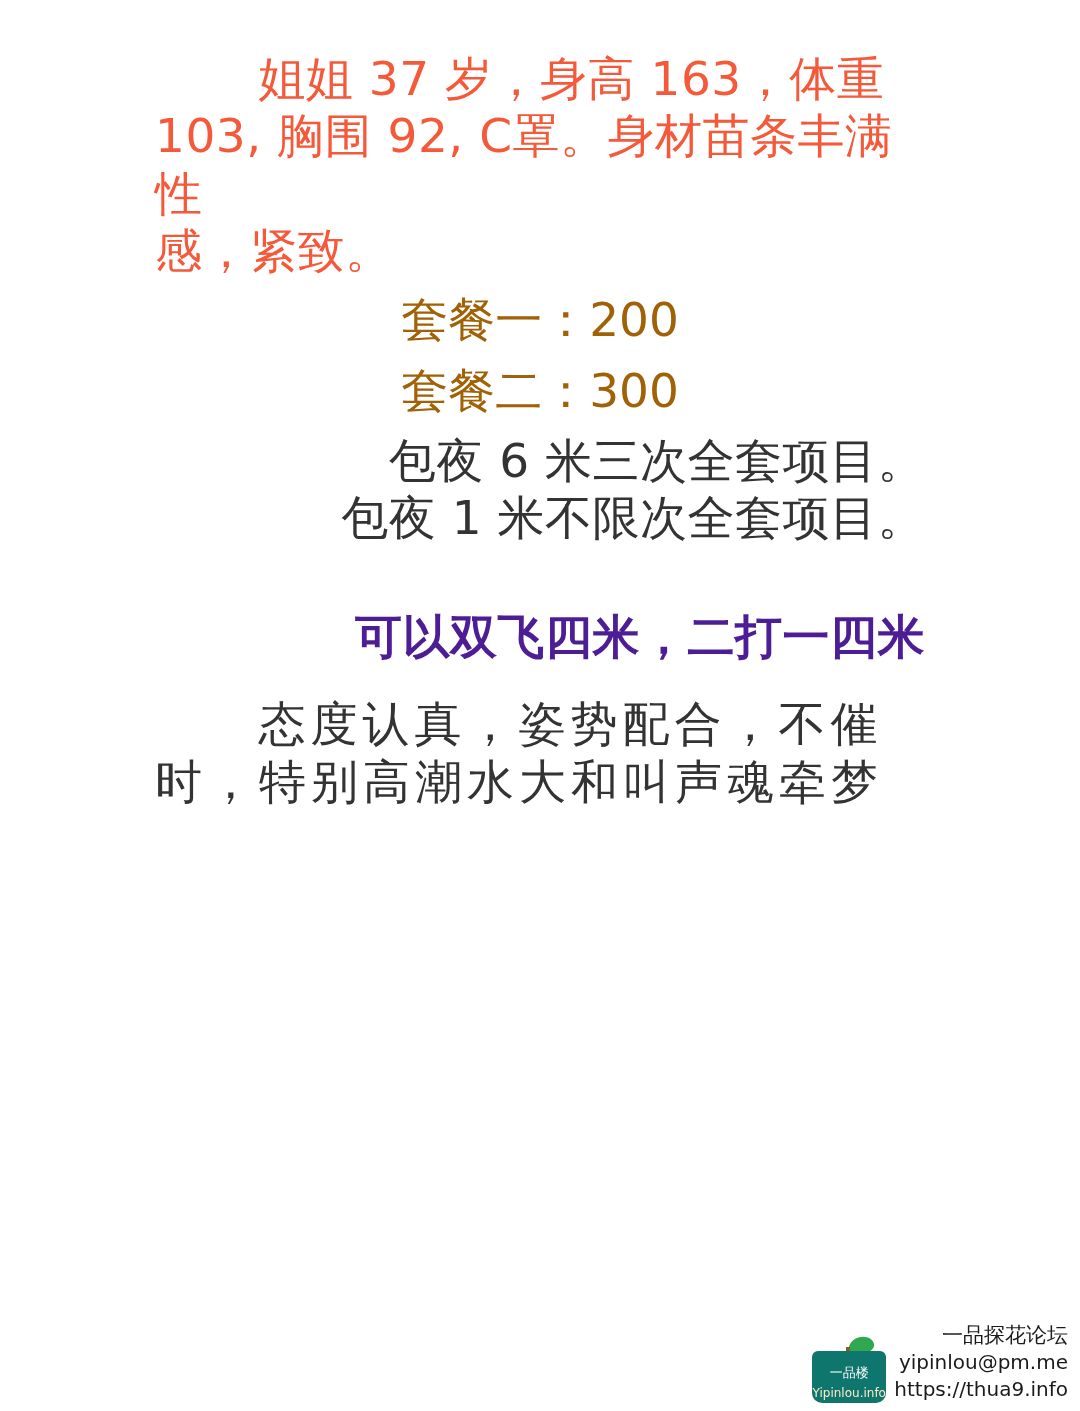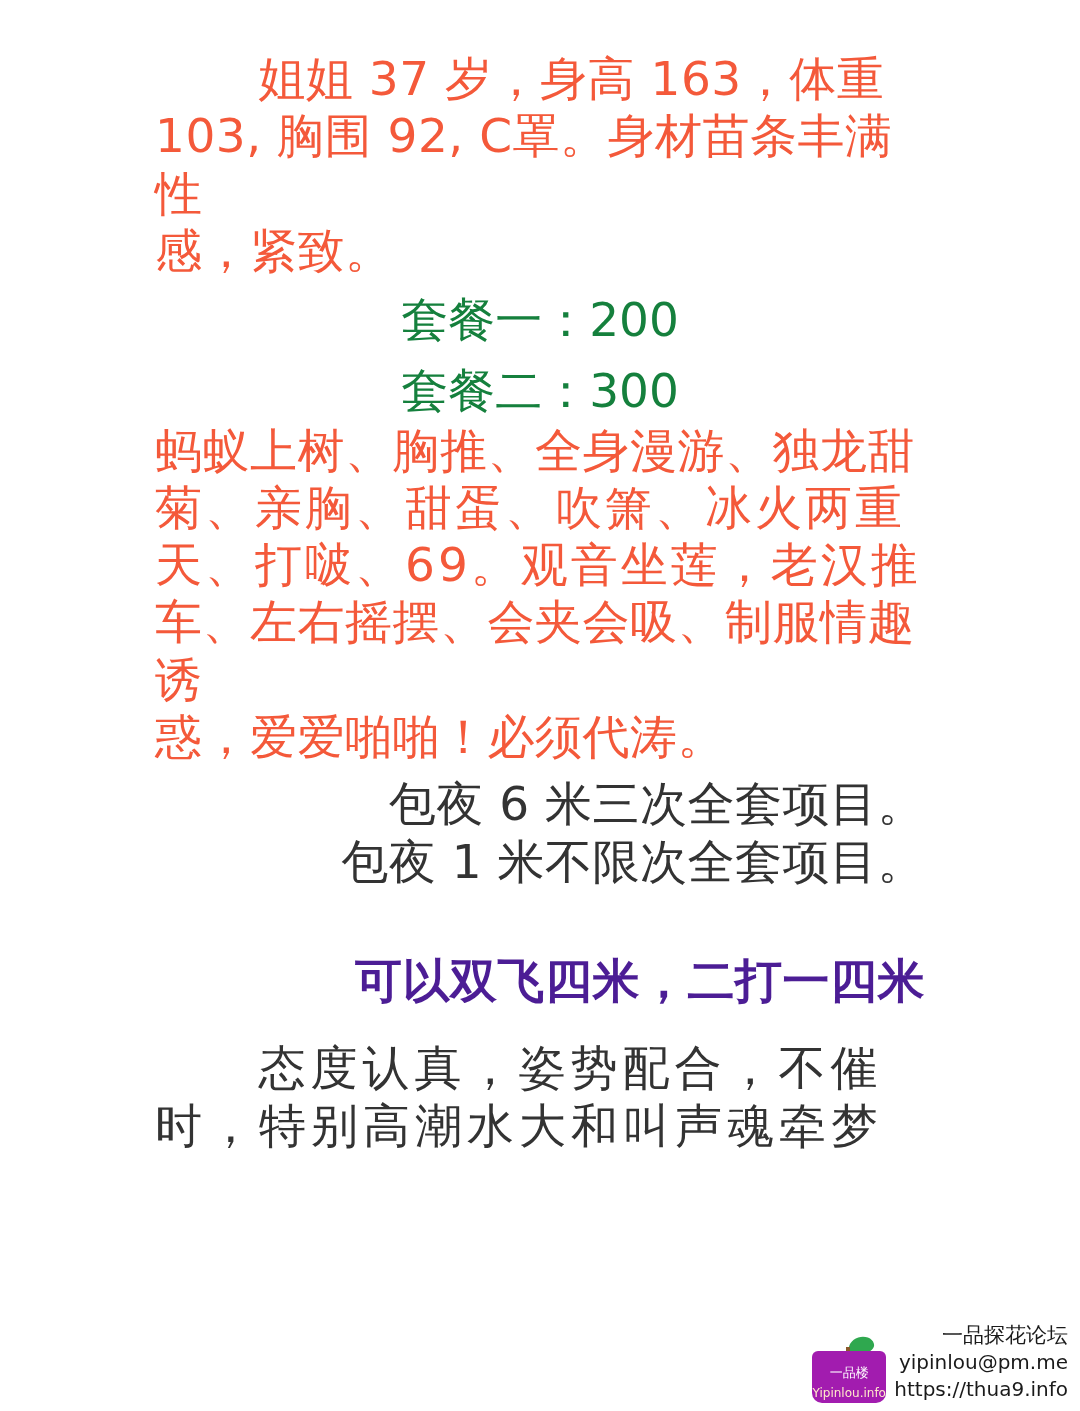--- a/index.html
+++ b/index.html
@@ -39,21 +39,21 @@
   }
   .center {
     text-align: right;
   }
   .indent {
     text-indent: 2.2em;
   }
   .heading {
     font-size: 47px;
     line-height: 1.3;
-    color: #15803d;
+    color: #a16207;
     text-align: center;
   }
   .spacer-sm { height: 10px; }
   .spacer-md { height: 30px; }
   .spacer-lg { height: 62px; }
   .wide { letter-spacing: 3px; }
   .wider { letter-spacing: 5px; }
 
   .footer {
     position: absolute;
@@ -68,21 +68,21 @@
     height: 68px;
     position: relative;
     flex: 0 0 auto;
   }
   .logo-body {
     position: absolute;
     left: 0;
     top: 16px;
     width: 74px;
     height: 52px;
-    background: #a21caf;
+    background: #0f766e;
     border-radius: 6px 6px 10px 10px;
     overflow: hidden;
   }
   .logo-body .lbl {
     position: absolute;
     left: 0;
     right: 0;
     top: 15px;
     text-align: center;
     color: #ffffff;
@@ -143,27 +143,20 @@
 
   <div class="spacer-sm"></div>
 
   <div class="heading">套餐一：200</div>
 
 
   <div class="spacer-sm"></div>
 
   <div class="heading">套餐二：300</div>
 
-  <div class="block orange">
-    <div>蚂蚁上树、胸推、全身漫游、独龙甜</div>
-    <div class="wide">菊、亲胸、甜蛋、吹箫、冰火两重</div>
-    <div class="wide">天、打啵、69。观音坐莲，老汉推</div>
-    <div>车、左右摇摆、会夹会吸、制服情趣诱</div>
-    <div>惑，爱爱啪啪！必须代涛。</div>
-  </div>
 
   <div class="spacer-sm"></div>
 
   <div class="block dark center">
     <div>包夜 6 米三次全套项目。</div>
     <div>包夜 1 米不限次全套项目。</div>
   </div>
 
   <div class="spacer-lg"></div>
 

